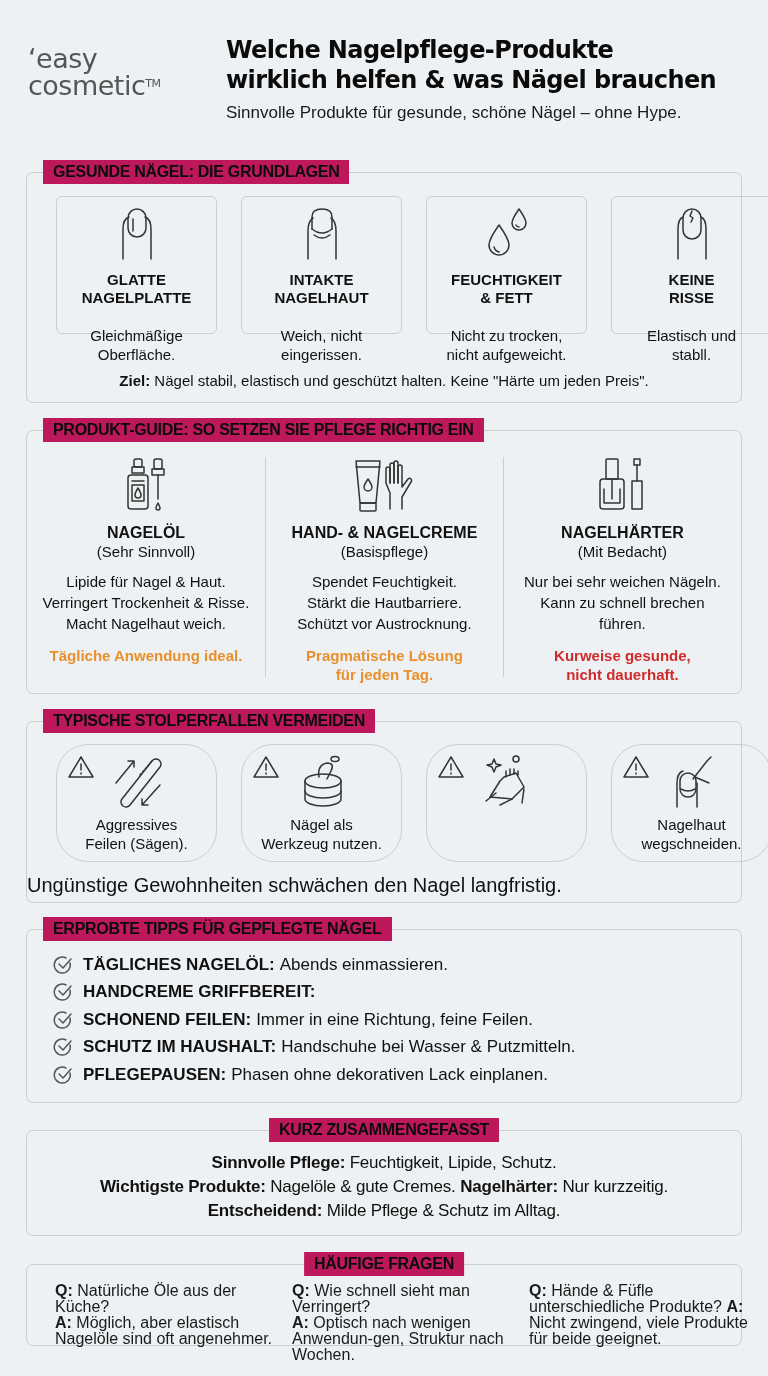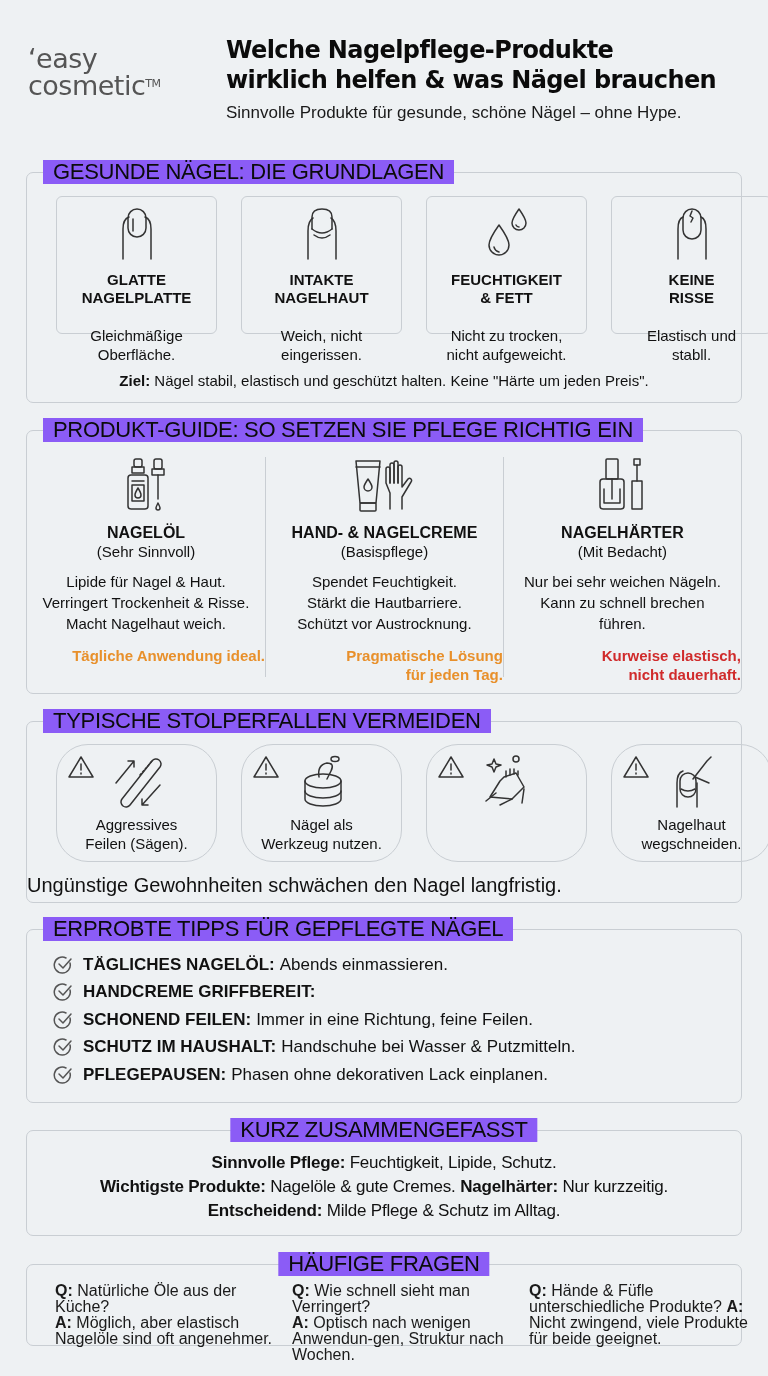--- a/index.html
+++ b/index.html
@@ -6,21 +6,21 @@
   html, body { width: 768px; height: 1376px; background: #eef1f3; overflow: hidden; }
   body { font-family: "Liberation Sans", "DejaVu Sans", sans-serif; color: #111; position: relative; }
 
   .header { position: absolute; top: 0; left: 0; width: 768px; height: 150px; }
   .logo { position: absolute; left: 28px; top: 45px; font-family: "DejaVu Sans", sans-serif; font-size: 27px; line-height: 27px; color: #555; letter-spacing: -0.5px; }
   .logo sup { font-size: 11px; vertical-align: top; position: relative; top: -2px; }
   .title { position: absolute; left: 226px; top: 35px; font-family: "DejaVu Sans", sans-serif; font-weight: bold; font-size: 24px; line-height: 30px; letter-spacing: -0.6px; color: #0b0b0b; }
   .subtitle { position: absolute; left: 226px; top: 103px; font-size: 17px; color: #1a1a1a; }
 
   .section { position: absolute; left: 26px; width: 716px; border: 1.5px solid #c9ced3; border-radius: 7px; }
-  .section-title { position: absolute; top: -13px; left: 16px; background: #8b5cf6; padding: 0 10px; font-weight: normal; font-size: 22px; line-height: 24px; letter-spacing: -0.3px; color: #0b0b0b; white-space: nowrap; }
+  .section-title { position: absolute; top: -13px; left: 16px; background: #be185d; padding: 0 10px; font-weight: bold; font-size: 16px; line-height: 24px; letter-spacing: -0.3px; color: #0b0b0b; white-space: nowrap; }
   .section-title.center { left: 50%; transform: translateX(-50%); }
 
   
   .s1 { top: 172px; height: 231px; }
   .cards4 { position: absolute; top: 23px; left: 17px; display: flex; gap: 12px; }
   .card { width: 161px; height: 138px; border: 1.5px solid #c9ced3; border-radius: 6px; text-align: center; position: relative; margin-left: 12px; }
   .s1 .card svg { position: absolute; top: 8px; left: 50%; transform: translateX(-50%); }
   .card-head { position: absolute; top: 74px; width: 100%; font-weight: bold; font-size: 15px; line-height: 18px; }
   .card-desc { position: absolute; top: 112px; width: 100%; font-size: 15px; line-height: 19px; transform: translateY(-30%); }
   .s1 .card-desc { top: 140px; }
@@ -29,21 +29,21 @@
 
   
   .s2 { top: 430px; height: 264px; }
   .cols3 { position: absolute; top: 26px; left: 0; width: 100%; display: flex; }
   .col { width: 33.33%; position: relative; text-align: center; height: 220px; }
   .col + .col { border-left: 1.5px solid #c9ced3; }
   .col svg { display: block; margin: 0 auto; }
   .col-head { margin-top: 8px; font-weight: bold; font-size: 16px; line-height: 19px; }
   .col-sub { font-size: 15px; line-height: 19px; }
   .col-body { margin-top: 10px; font-size: 15px; line-height: 21px; }
-  .col-note { margin-top: 12px; font-weight: bold; font-size: 15px; line-height: 19px; text-align: right; }
+  .col-note { margin-top: 12px; font-weight: bold; font-size: 15px; line-height: 19px; }
   .orange { color: #e8902b; }
   .red { color: #d02b2b; }
 
   
   .s3 { top: 721px; height: 182px; }
   .s3 .cards4 { top: 22px; }
   .s3 .card { height: 118px; border-radius: 32px; }
   .warn { position: absolute; top: 10px; left: 10px; }
   .s3 .card .pic { position: absolute; top: 8px; left: 55px; }
   .s3 .card-text { position: absolute; top: 70px; width: 100%; font-size: 15px; line-height: 19px; }
@@ -231,21 +231,21 @@
           </g>
         </svg>
       <div class="col-head">NAGELHÄRTER</div>
       <div class="col-sub">(Mit Bedacht)</div>
       <div class="col-body">
         <div>Nur bei sehr weichen Nägeln.</div>
         <div>Kann zu schnell brechen</div>
         <div>führen.</div>
       </div>
       <div class="col-note red">
-          <div>Kurweise elastisch,</div>
+          <div>Kurweise gesunde,</div>
           <div>nicht dauerhaft.</div>
         </div>
     </div>
   </div>
 </div>
 
 <div class="section s3">
   <div class="section-title">TYPISCHE STOLPERFALLEN VERMEIDEN</div>
   <div class="cards4">
     <div class="card">

